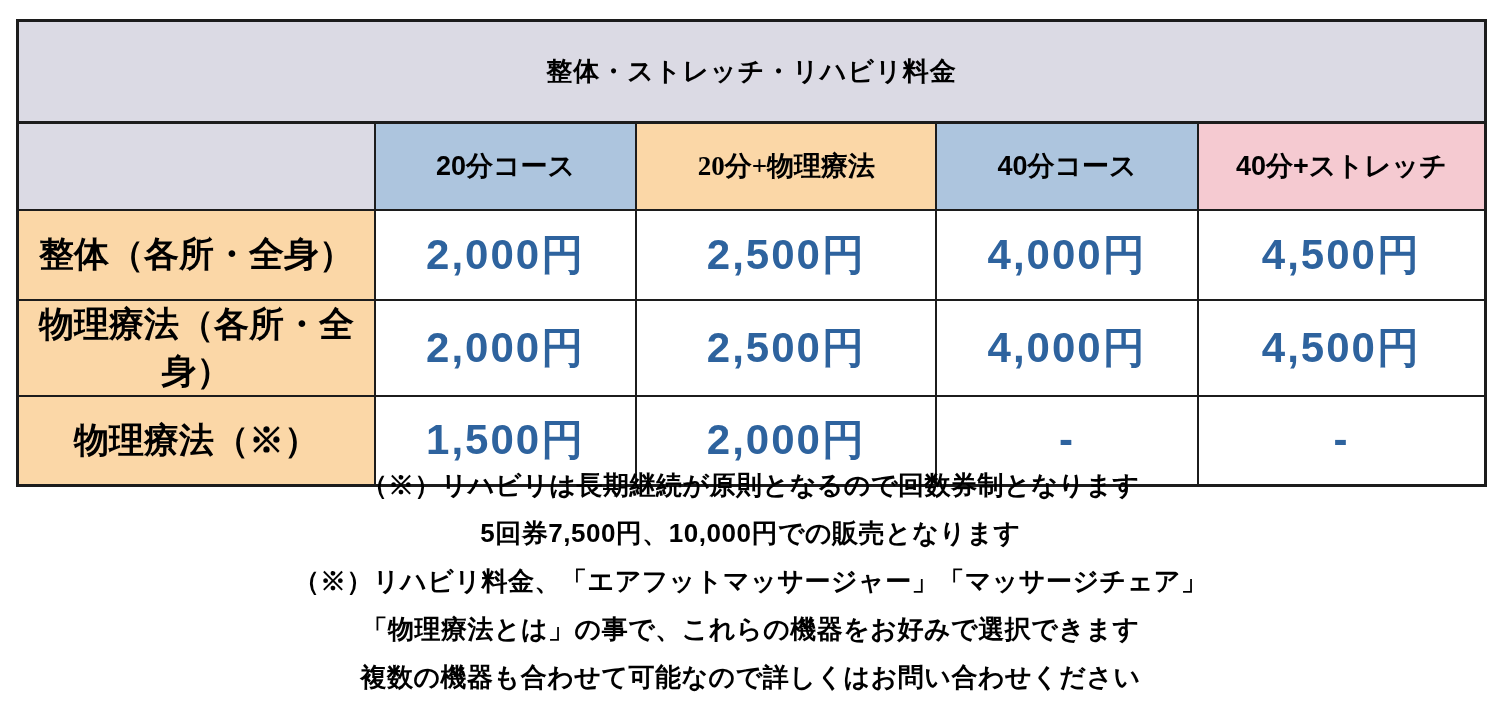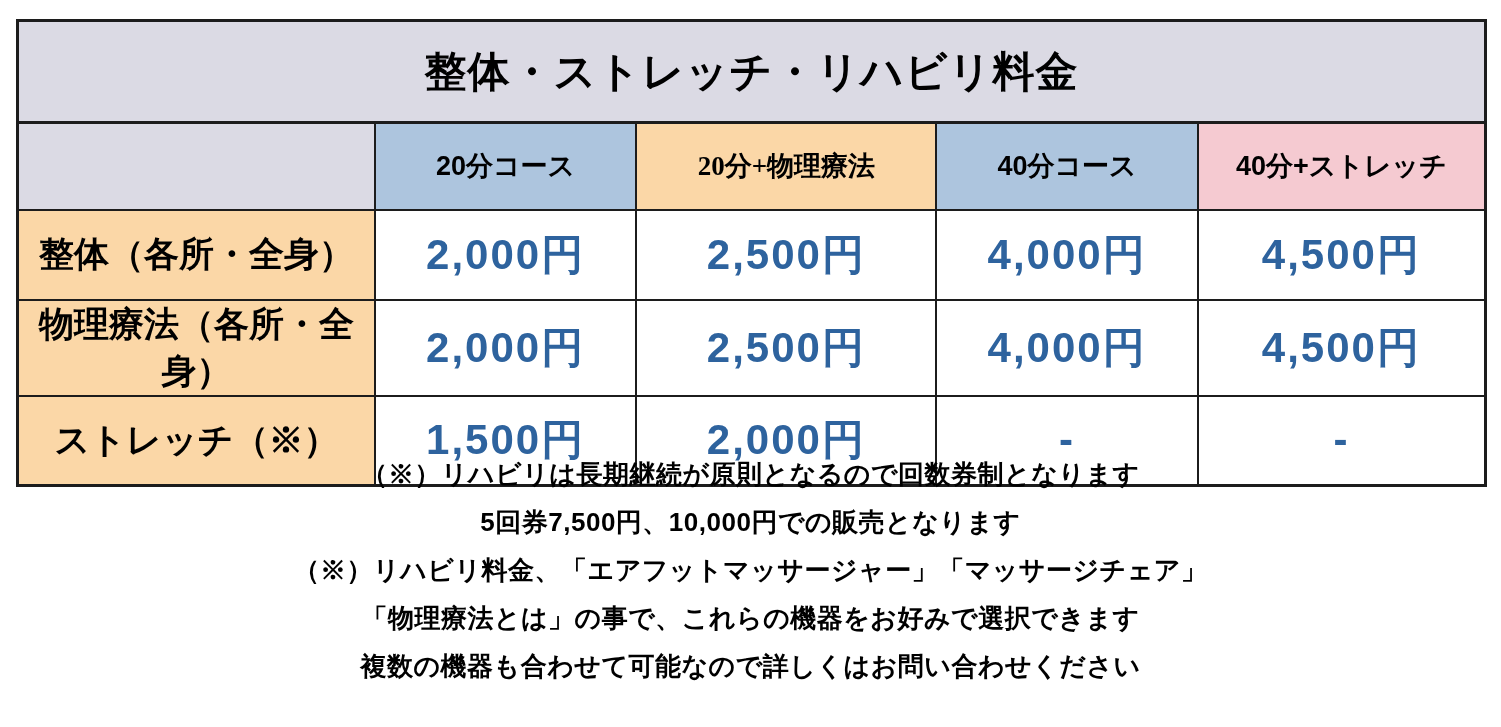--- a/index.html
+++ b/index.html
@@ -22,21 +22,21 @@
   .price-table th, .price-table td {
     border: 2px solid var(--border);
     font-weight: 700;
     text-align: center;
     vertical-align: middle;
     overflow: hidden;
   }
   .title-row th {
     height: 102px;
     background: var(--lavender);
-    font-size: 42px;
+    font-size: 26px;
     letter-spacing: 1px;
     border-bottom-width: 3px;
   }
   .header-row th { height: 87px; font-size: 27px; }
   .corner-cell { background: var(--lavender); }
   .col-blue  { background: var(--blue); }
   .col-peach { background: var(--peach); font-family: Liberation Serif, serif; }
   .col-pink  { background: var(--pink); }
 
   tbody tr { height: 90px; }
@@ -47,21 +47,21 @@
   .price {
     background: #ffffff;
     color: var(--price_text);
     font-size: 42px;
     letter-spacing: 2px;
     margin-left: 8px;
   }
 
   .notes {
     position: absolute;
-    left: 0; top: 459px;
+    left: 0; top: 470px;
     width: 100%;
     text-align: center;
   }
   .notes p {
     font-size: 26px;
     font-weight: 700;
     line-height: 30px;
     margin-bottom: 18px;
     letter-spacing: 0.5px;
   }
@@ -100,21 +100,21 @@
         <td class="price">4,500円</td>
       </tr>
       <tr>
         <th class="row-label">物理療法（各所・全身）</th>
         <td class="price">2,000円</td>
         <td class="price">2,500円</td>
         <td class="price">4,000円</td>
         <td class="price">4,500円</td>
       </tr>
       <tr>
-        <th class="row-label">ストレッチ（※）</th>
+        <th class="row-label">物理療法（※）</th>
         <td class="price">1,500円</td>
         <td class="price">2,000円</td>
         <td class="price">-</td>
         <td class="price">-</td>
       </tr>
     </tbody>
   </table>
 
   <div class="notes">
     <p>（※）リハビリは長期継続が原則となるので回数券制となります</p>

